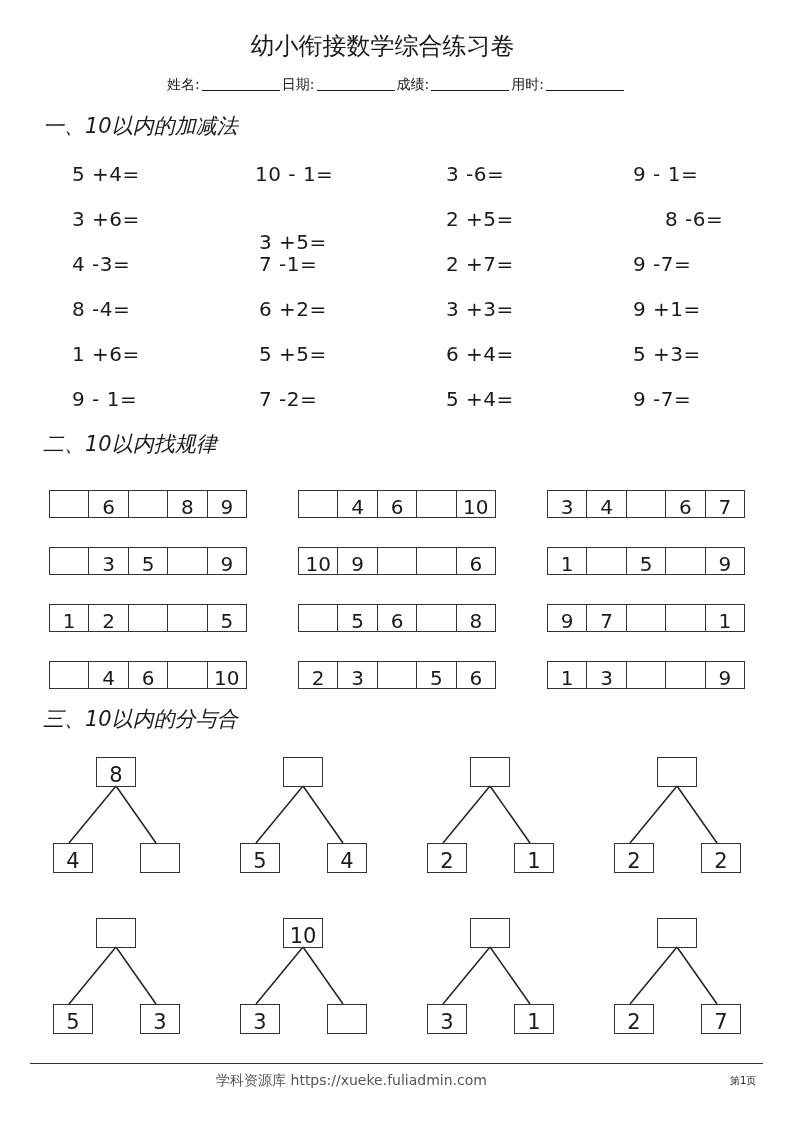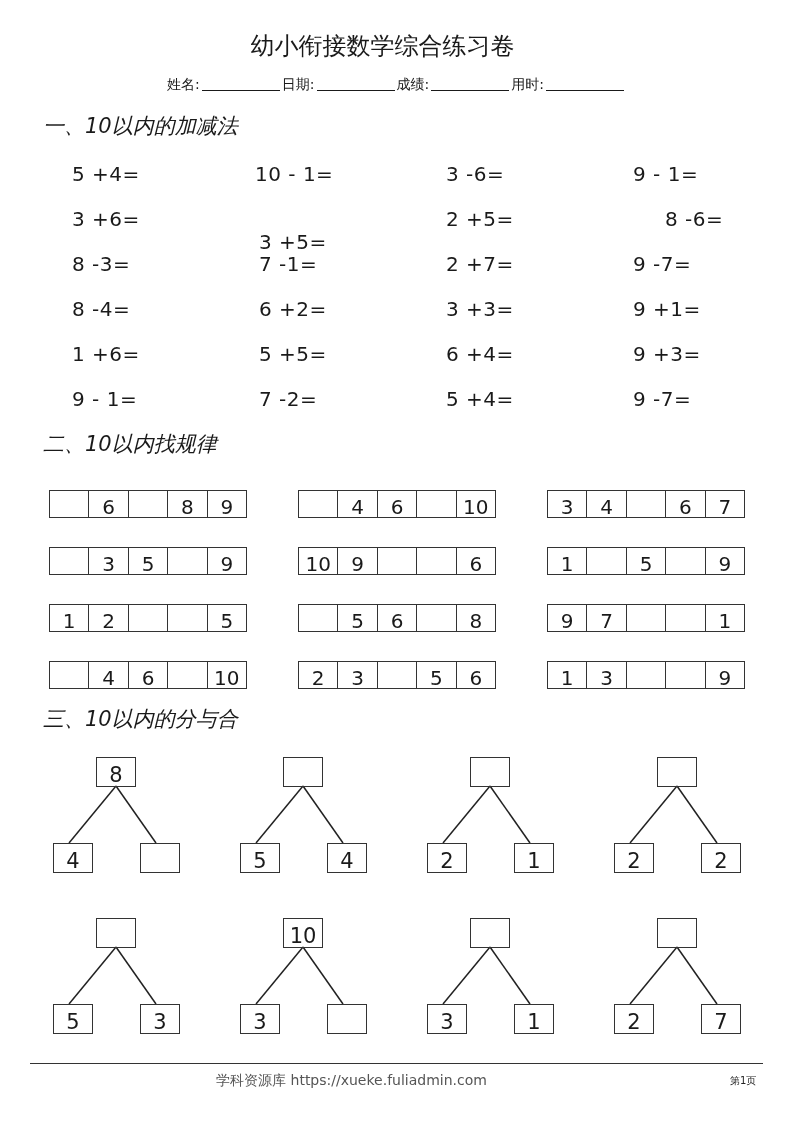--- a/index.html
+++ b/index.html
@@ -37,34 +37,34 @@
   <div class="abs eq" style="left:72px; top:162px;">5 +4=</div>
   <div class="abs eq" style="left:255px; top:162px;">10 - 1=</div>
   <div class="abs eq" style="left:446px; top:162px;">3 -6=</div>
   <div class="abs eq" style="left:633px; top:162px;">9 - 1=</div>
 
   <div class="abs eq" style="left:72px; top:207px;">3 +6=</div>
   <div class="abs eq" style="left:259px; top:207px;margin-top:23px;">3 +5=</div>
   <div class="abs eq" style="left:446px; top:207px;">2 +5=</div>
   <div class="abs eq" style="left:633px; top:207px;margin-left:32px;">8 -6=</div>
 
-  <div class="abs eq" style="left:72px; top:252px;">8 -3=</div>
+  <div class="abs eq" style="left:72px; top:252px;">4 -3=</div>
   <div class="abs eq" style="left:259px; top:252px;">7 -1=</div>
   <div class="abs eq" style="left:446px; top:252px;">2 +7=</div>
   <div class="abs eq" style="left:633px; top:252px;">9 -7=</div>
 
   <div class="abs eq" style="left:72px; top:297px;">8 -4=</div>
   <div class="abs eq" style="left:259px; top:297px;">6 +2=</div>
   <div class="abs eq" style="left:446px; top:297px;">3 +3=</div>
   <div class="abs eq" style="left:633px; top:297px;">9 +1=</div>
 
   <div class="abs eq" style="left:72px; top:342px;">1 +6=</div>
   <div class="abs eq" style="left:259px; top:342px;">5 +5=</div>
   <div class="abs eq" style="left:446px; top:342px;">6 +4=</div>
-  <div class="abs eq" style="left:633px; top:342px;">9 +3=</div>
+  <div class="abs eq" style="left:633px; top:342px;">5 +3=</div>
 
   <div class="abs eq" style="left:72px; top:387px;">9 - 1=</div>
   <div class="abs eq" style="left:259px; top:387px;">7 -2=</div>
   <div class="abs eq" style="left:446px; top:387px;">5 +4=</div>
   <div class="abs eq" style="left:633px; top:387px;">9 -7=</div>
 </div>
 
 <div class="abs section" style="top:430px;">二、10以内找规律</div>
 
 <div>

